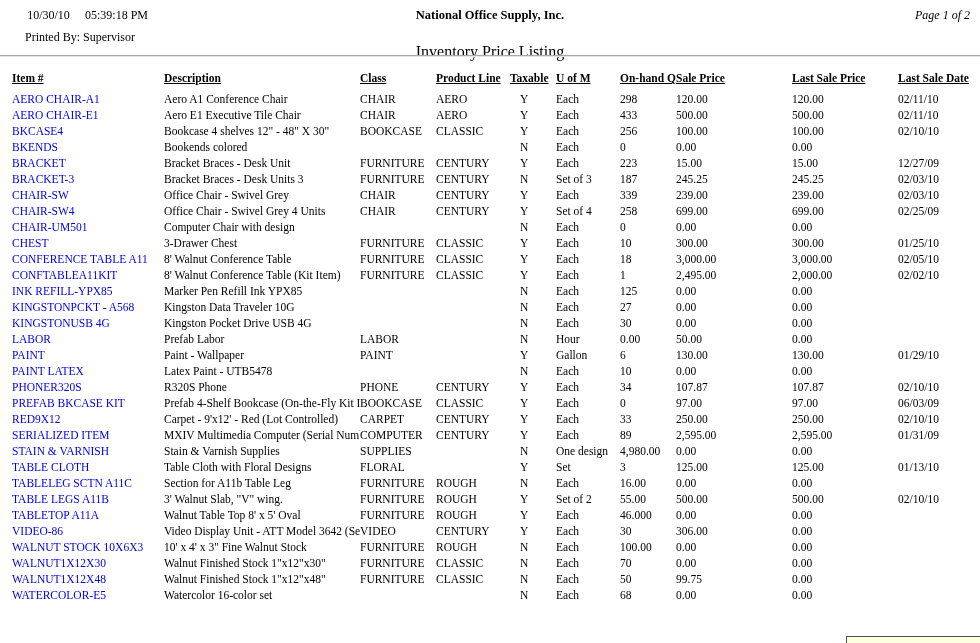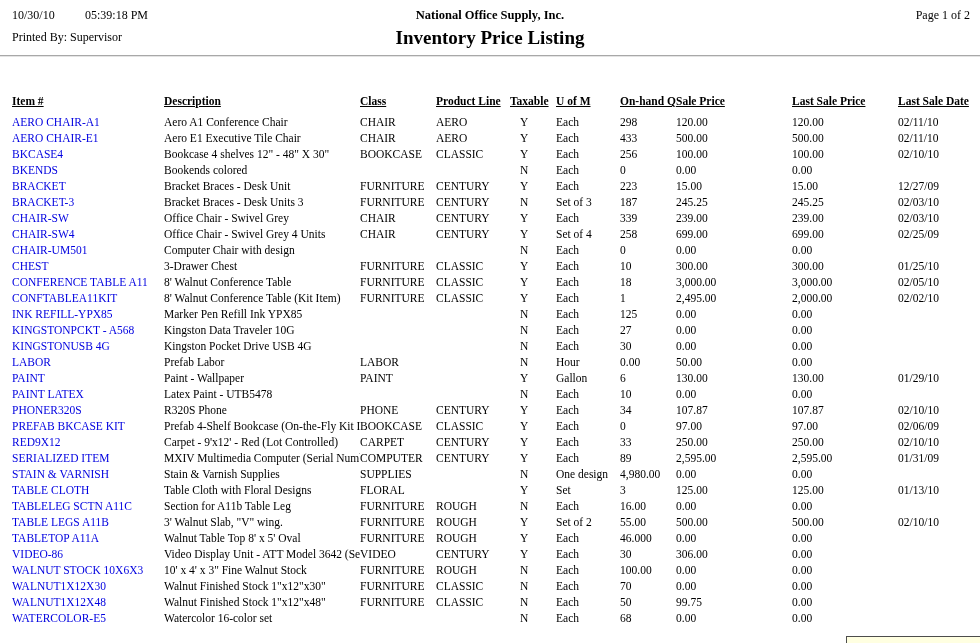--- a/index.html
+++ b/index.html
@@ -3,33 +3,33 @@
 <meta charset="utf-8">
 <style>
   * { margin:0; padding:0; box-sizing:border-box; }
   html,body { background:#ffffff; }
   .page {
     position:relative; width:980px; height:643px;
     background:#ffffff; overflow:hidden;
     font-family:"Liberation Serif", serif; color:#000;
   }
   
-  .hdr-left  { position:absolute; left:12px; top:8px; font-size:12px; }
+  .hdr-left  { position:absolute; left:12px; top:8px; font-size:12px;text-align:center; }
   .hdr-left .line1 span.date { display:inline-block; width:73px; }
   .hdr-left .line2 { margin-top:7px; }
   .hdr-center{ position:absolute; left:0; right:0; top:8px; text-align:center; }
   .company   { font-size:12.5px; font-weight:bold; }
-  .rpt-title { font-size:19px;  font-weight:bold; margin-top:4px; }
-  .hdr-right { position:absolute; right:10px; top:8px; font-size:12px; }
+  .rpt-title { font-size:16px;  font-weight:normal; margin-top:20px; }
+  .hdr-right { position:absolute; right:10px; top:8px; font-size:12px;font-style:italic; }
   .top-rule  { position:absolute; left:0; top:55px; width:980px; height:2px;
                background:#a8a8a8; border-bottom:1px solid #e4e4e4; }
   
   table.listing {
     position:absolute; left:12px; top:57px; width:968px;
-    border-collapse:collapse; table-layout:fixed;margin-top:23px;
+    border-collapse:collapse; table-layout:fixed;
   }
   .listing th, .listing td {
     padding:0; font-size:11.5px; line-height:16px;
     white-space:nowrap; overflow:hidden; text-align:left;
     font-weight:normal; vertical-align:bottom;
   }
   .listing thead th {
     height:34px; padding-bottom:5px;
     font-weight:bold; text-decoration:underline;
   }
@@ -327,21 +327,21 @@
         <tr>
           <td class="c-item">PREFAB BKCASE KIT</td>
           <td class="c-desc">Prefab 4-Shelf Bookcase (On-the-Fly Kit Ite</td>
           <td class="c-class">BOOKCASE</td>
           <td class="c-pline">CLASSIC</td>
           <td class="c-tax">Y</td>
           <td class="c-uom">Each</td>
           <td class="r c-onhand">0</td>
           <td class="r c-sale">97.00</td>
           <td class="r c-lsp">97.00</td>
-          <td class="c-lsd">02/06/09</td>
+          <td class="c-lsd">06/03/09</td>
         </tr>
         <tr>
           <td class="c-item">RED9X12</td>
           <td class="c-desc">Carpet - 9'x12' - Red (Lot Controlled)</td>
           <td class="c-class">CARPET</td>
           <td class="c-pline">CENTURY</td>
           <td class="c-tax">Y</td>
           <td class="c-uom">Each</td>
           <td class="r c-onhand">33</td>
           <td class="r c-sale">250.00</td>

